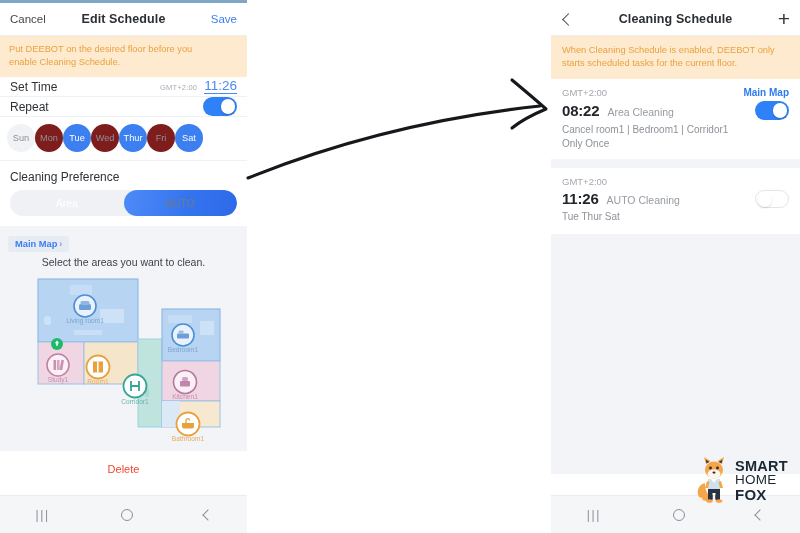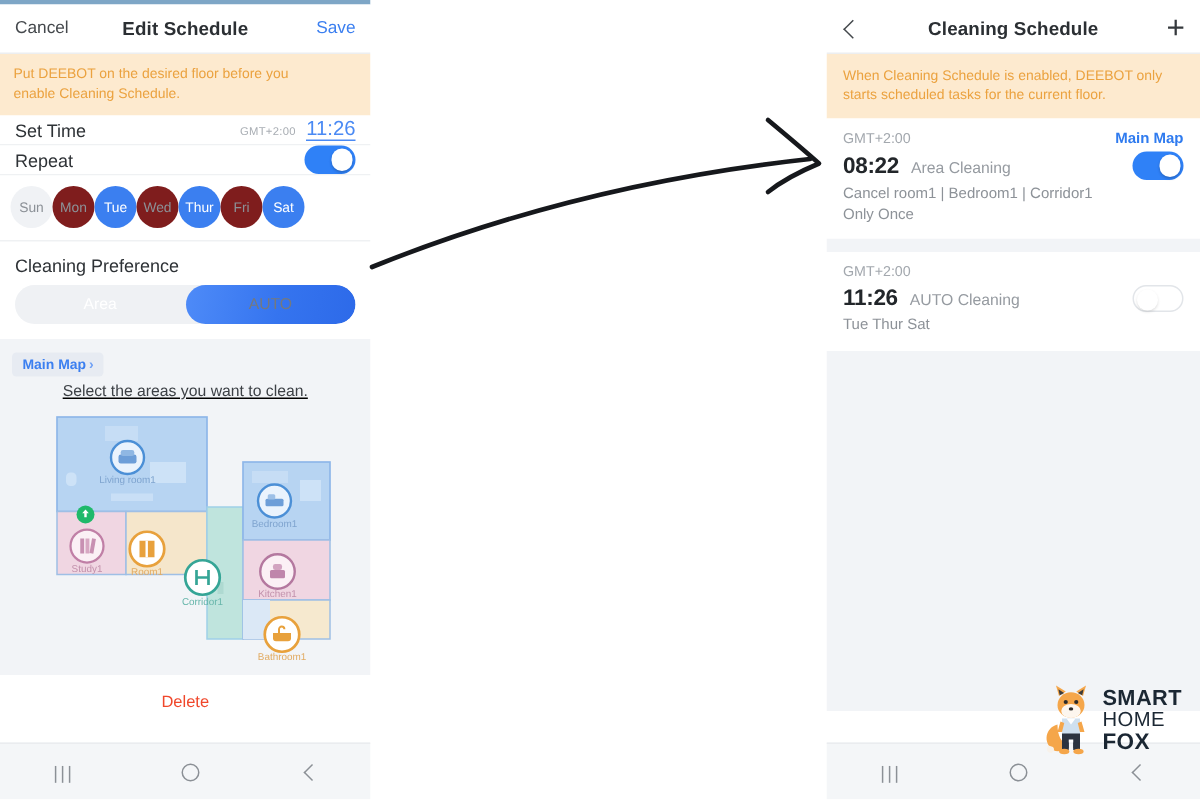--- a/index.html
+++ b/index.html
@@ -102,21 +102,21 @@
     font-size: 10.5px; color: #74797f; z-index: 2;
   }
   .seg.active { color: #fff; }
   .seg-pill {
     position: absolute; top: 0; right: 0; width: 50%; height: 100%;
     border-radius: 13px;
     background: linear-gradient(100deg, #4e8bf8 0%, #3574ef 55%, #2d6ae9 100%);
   }
 
   
-  .mapzone { background: #f2f4f7; padding-top: 7px; position: relative; text-decoration: underline; }
+  .mapzone { background: #f2f4f7; padding-top: 7px; position: relative; }
   .mainmap-badge {
     display: inline-block; margin-left: 8px;
     background: #e7ebf2; color: #3b7ff0;
     font-size: 9.3px; font-weight: bold; border-radius: 3px;
     padding: 3px 7px 3px 7px;
   }
   .mainmap-badge .gt { color: #6fa0f5; font-weight: bold; margin-left: 2px; }
   .map-hint {
     text-align: center; font-size: 10.5px; color: #3d4146;
     padding: 4px 0 3px 0;

